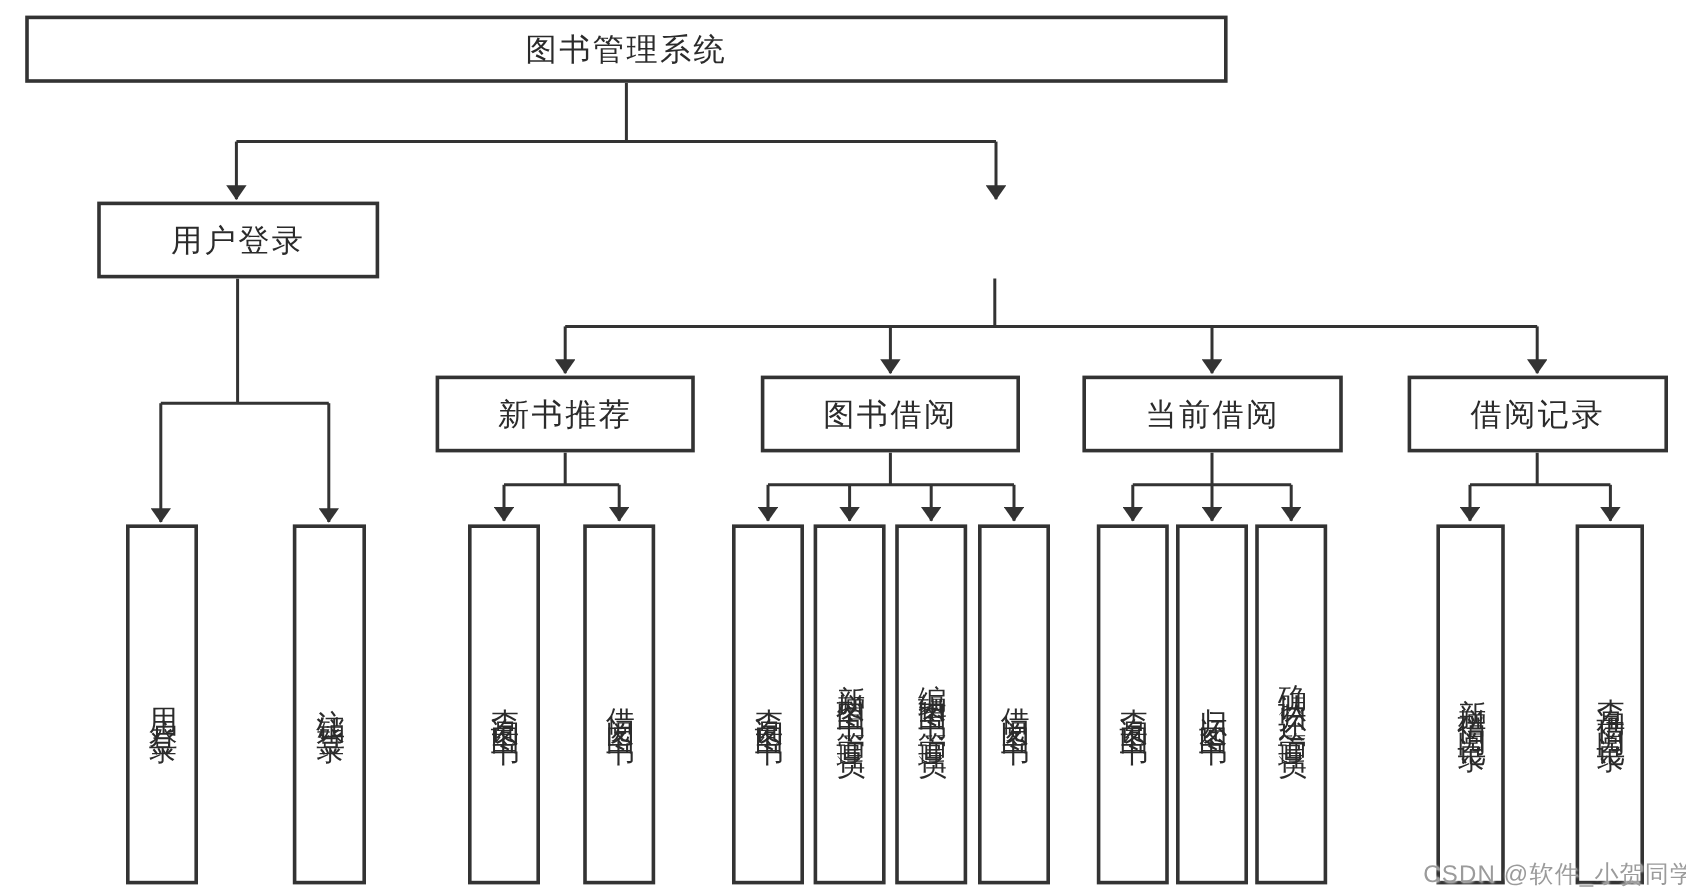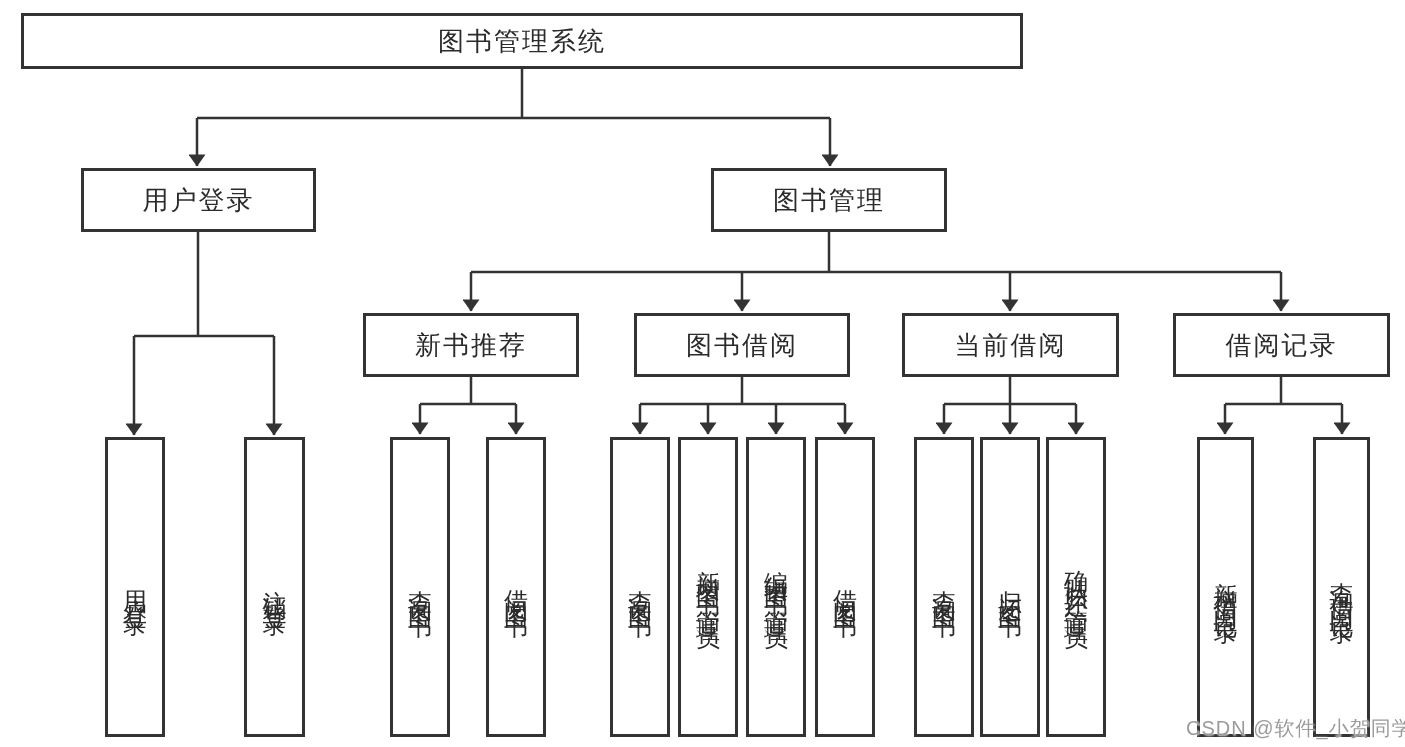--- a/index.html
+++ b/index.html
@@ -110,23 +110,20 @@
     </g>
   </svg>
 
   <div class="node h-node root-node">
     <span>图书管理系统</span>
   </div>
 
   <div class="node h-node l2-a">
     <span>用户登录</span>
   </div>
-  <div class="node h-node l2-b">
-    <span>图书管理</span>
-  </div>
 
   <div class="node h-node l3" style="left:363px;width:216px;">
     <span>新书推荐</span>
   </div>
   <div class="node h-node l3" style="left:634px;width:216px;">
     <span>图书借阅</span>
   </div>
   <div class="node h-node l3" style="left:902px;width:217px;">
     <span>当前借阅</span>
   </div>

